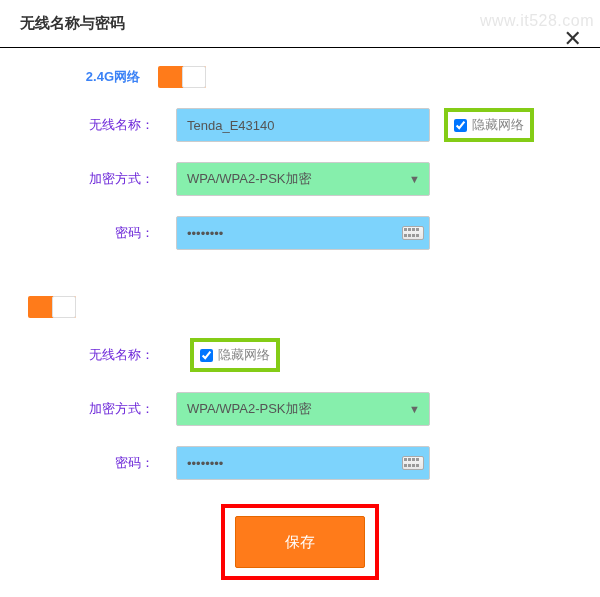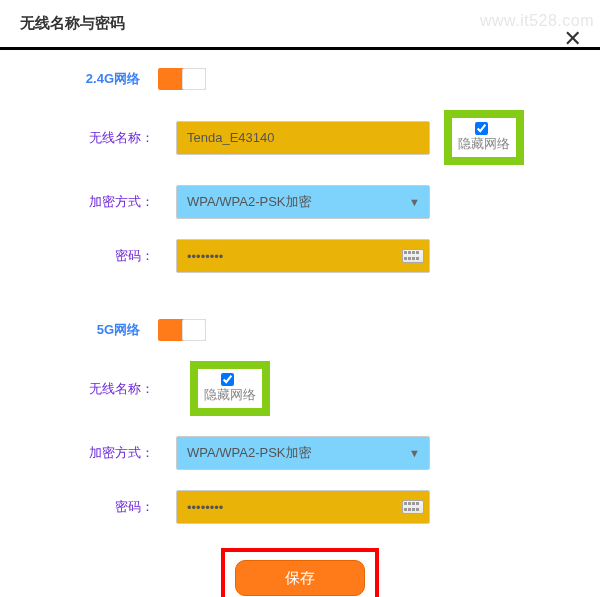--- a/index.html
+++ b/index.html
@@ -7,21 +7,21 @@
   font-family: "Microsoft YaHei", Arial, sans-serif;
   font-size: 13px;
   color: #666;
   background: #fff;
   width: 600px;
   height: 597px;
   position: relative;
 }
 .header {
   padding: 14px 20px;
-  border-bottom: 3px solid #000000;
+  border-bottom: 1px solid #000000;
   position: relative;
 }
 .header-title {
   font-size: 15px;
   color: #333;
   font-weight: bold;
 }
 .close-btn {
   position: absolute;
   right: 18px;
@@ -84,25 +84,25 @@
   border-radius: 2px;
 }
 .text-input, .select-input {
   width: 254px;
   height: 34px;
   border: 1px solid #ccc;
   border-radius: 2px;
   padding: 0 10px;
   font-size: 13px;
   color: #555;
-  background: #eab308;
+  background: #7dd3fc;
 }
 .select-input {
   appearance: none;
-  background: #7dd3fc;
+  background: #86efac;
   position: relative;
 }
 .select-wrap {
   position: relative;
   width: 254px;
 }
 .select-caret {
   position: absolute;
   right: 10px;
   top: 50%;
@@ -135,36 +135,35 @@
 }
 .checkbox-wrap {
   display: flex;
   align-items: center;
   margin-left: 14px;
   padding: 4px 6px;
 }
 .checkbox-wrap input { margin-right: 5px; }
 .checkbox-wrap label { color: #888; font-size: 13px; }
 .highlight {
-  border: 8px solid #84cc16;
-  flex-direction: column;
+  border: 4px solid #84cc16;
 }
 .save-row {
   text-align: center;
   margin-top: 24px;
 }
 .save-btn {
   display: inline-block;
   background: #ff7b1a;
   border: 1px solid #e66700;
   color: #fff;
   width: 130px;
-  height: 36px;
+  height: 52px;
   font-size: 15px;
-  border-radius: 10px;
+  border-radius: 2px;
   cursor: pointer;
 }
 .save-highlight {
   display: inline-block;
   padding: 8px 10px;
   border: 4px solid #ff0000;
 }
 .section-gap { height: 26px; }
 </style>
 </head>
@@ -215,21 +214,20 @@
           <span></span>
           <span></span>
           <span></span>
       </div>
     </div>
   </div>
 
   <div class="section-gap"></div>
 
   <div class="row">
-    <div class="section-title">5G网络</div>
     <div class="toggle">
       <div class="toggle-knob"></div>
     </div>
   </div>
 
   <div class="row">
     <div class="label">无线名称：</div>
     <div class="checkbox-wrap highlight">
       <input type="checkbox" checked="" style="">
       <label>隐藏网络</label>

